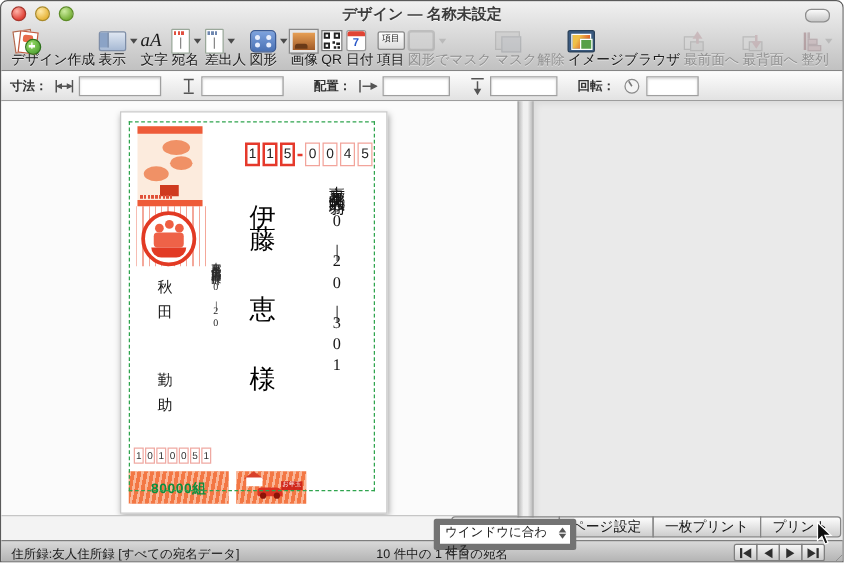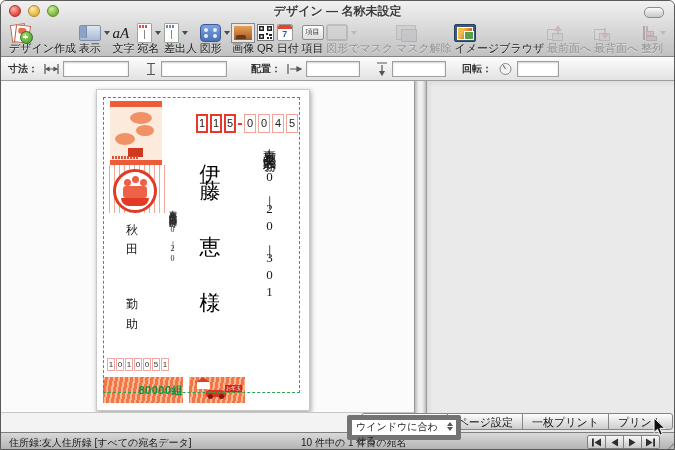--- a/index.html
+++ b/index.html
@@ -116,21 +116,21 @@
   .pbox.light{border-color:#f2a49b;}
   .p-hyphen{width:4px;height:2px;background:#e5392b;margin-right:2px;}
   .v-text{position:absolute;writing-mode:vertical-rl;text-orientation:upright;font-family:"Liberation Serif","DejaVu Serif",serif;color:#161616;white-space:nowrap;z-index:3;}
   .addr-recipient{left:163px;top:48px;font-size:13px;letter-spacing:2px;}
   .name-recipient{left:99px;top:57px;font-size:21px;letter-spacing:16px;color:#000;}
   .addr-sender{left:69px;top:113px;font-size:8px;letter-spacing:1px;color:#2a2a2a;}
   .name-sender{left:26px;top:124px;font-size:12px;letter-spacing:20px;}
   .sender-postal-row{position:absolute;left:10px;top:268px;display:flex;align-items:center;z-index:4;}
   .spbox{box-sizing:border-box;width:8px;height:13px;border:1px solid #efa9a2;background:#fff;margin-right:1px;font-size:8px;line-height:11px;text-align:center;color:#333;font-family:"Liberation Sans",sans-serif;}
   .lot{position:absolute;top:287px;height:26px;background:#f37744;background-image:repeating-linear-gradient(100deg,rgba(255,236,222,.55) 0 2px,transparent 2px 5px);z-index:1;display:flex;align-items:center;justify-content:center;overflow:hidden;}
-  .lot-left{left:6px;width:80px;justify-content:flex-end;} .lot-mid{left:92px;width:56px;} .lot-right{left:152px;width:51px;}
+  .lot-left{left:6px;width:80px;} .lot-mid{left:92px;width:56px;} .lot-right{left:152px;width:51px;}
   .lot-num{font-size:11px;font-weight:bold;color:#0c8f3f;font-family:"Liberation Sans",sans-serif;letter-spacing:0.5px;}
   .house{position:absolute;left:8px;top:5px;width:13px;height:7px;background:#fff;}
   .roof{position:absolute;left:6px;top:0;width:0;height:0;border-left:8px solid transparent;border-right:8px solid transparent;border-bottom:6px solid #d8402a;}
   .car{position:absolute;left:17px;top:13px;width:20px;height:7px;background:#dc3424;border-radius:3px 5px 1px 1px;}
   .wheel{position:absolute;bottom:-2px;width:5px;height:5px;border-radius:50%;background:#8c1408;}
   .wh1{left:2px;} .wh2{right:2px;}
   .oto{position:absolute;right:3px;top:8px;font-size:5px;line-height:7px;color:#fff;background:rgba(205,35,25,.95);padding:0 1px;font-family:"Liberation Sans",sans-serif;}
   
   .status-bar{position:relative;height:19px;background:linear-gradient(#d9d9d9,#adadad);border-top:1px solid #7e7e7e;font-size:10px;color:#1a1a1a;}
   .sb-left{position:absolute;left:8px;top:3px;white-space:nowrap;}

